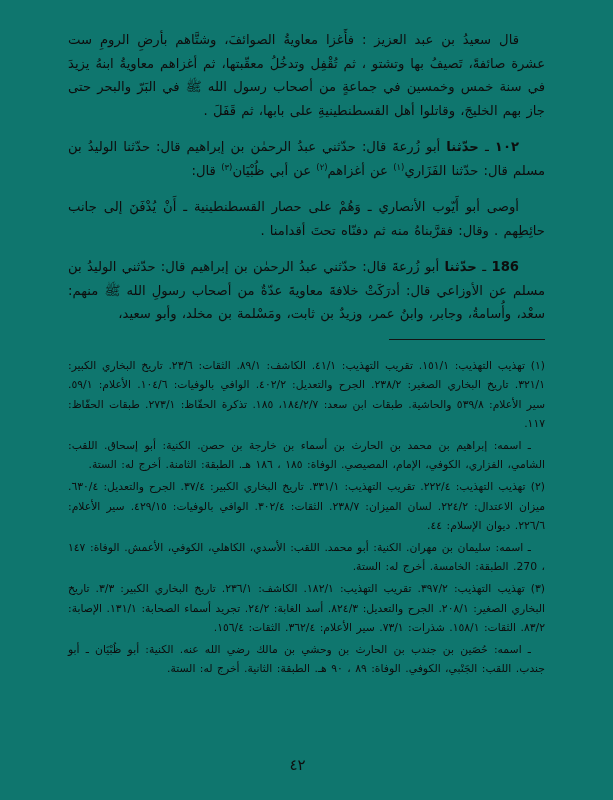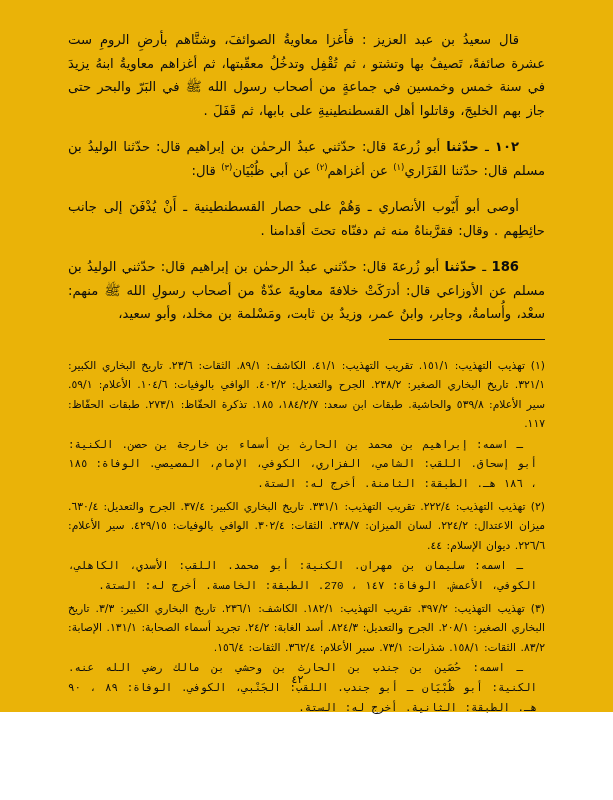--- a/index.html
+++ b/index.html
@@ -10,22 +10,22 @@
   body {
     width: 613px;
     height: 800px;
     overflow: hidden;
     font-family: "DejaVu Sans", "Liberation Sans", sans-serif;
     color: #0d0d0d;
   }
   .page {
     position: relative;
     width: 613px;
-    height: 712px;
-    background: #eab308;
+    height: 800px;
+    background: #0f766e;
     box-sizing: border-box;
     padding: 22px 68px 4px 68px;
     direction: rtl;
     text-align: right;
   }
 
   
   .body-block {
     margin-top: 6px;
   }
@@ -74,39 +74,38 @@
   .fn-group {
     margin-bottom: 2px;
   }
   p.fn-line {
     margin: 0 0 2px 0;
     text-align: justify;
     text-justify: inter-word;
     word-spacing: 1px;
   }
   p.fn-sub {
-    margin: 0 8px 2px 0;
+    margin: 0 0 2px 0;
     text-align: justify;
     text-justify: inter-word;
     text-indent: 14px;
     word-spacing: 1px;
-    font-family: Liberation Mono, monospace;
   }
   .fn-marker {
     font-size: 10.8px;
   }
 
   
   .page-number {
     position: absolute;
     left: 0;
     right: 0;
     bottom: 26px;
     text-align: center;
-    font-size: 11px;
+    font-size: 15px;
     letter-spacing: 1px;
   }
   .pn-inner { display: inline-block; padding-right: 18px; }
 </style>
 </head>
 <body>
 
 <div class="page">
 
   <div class="body-block">

